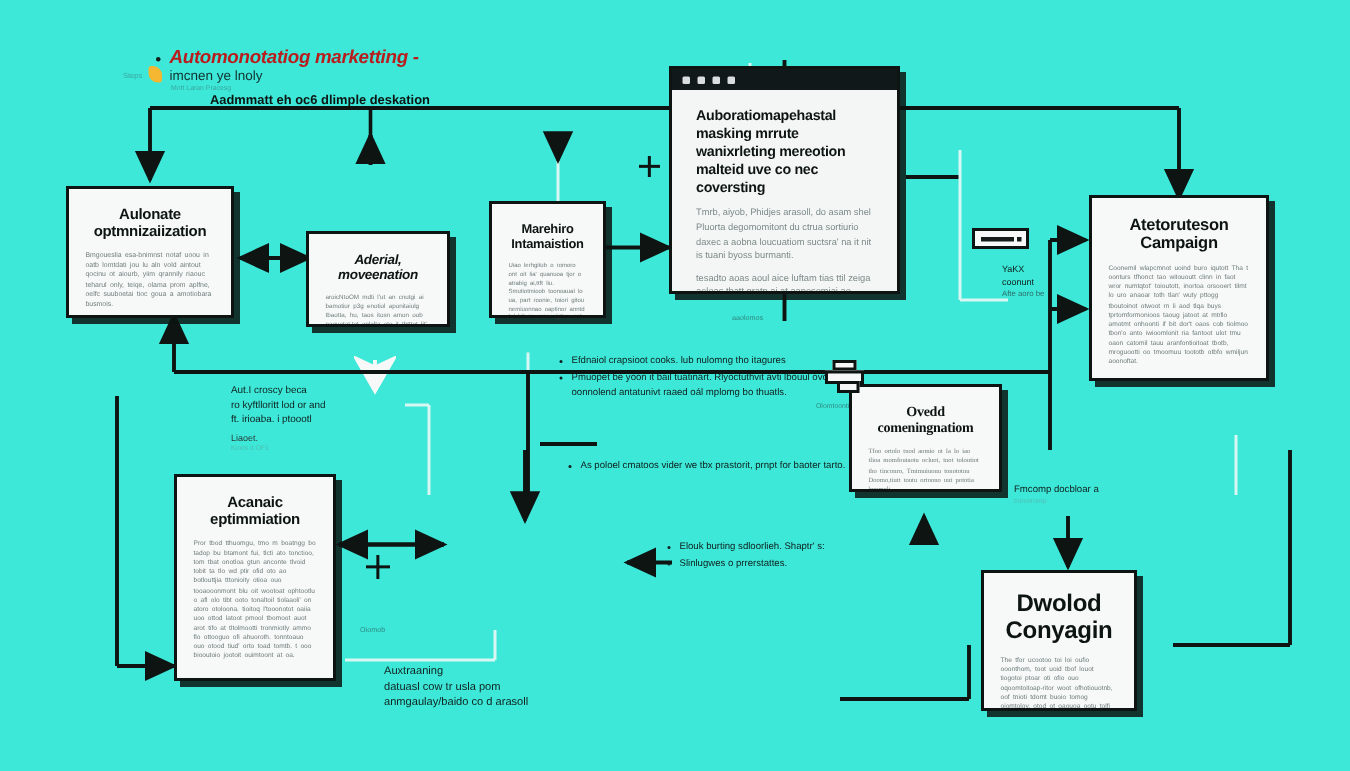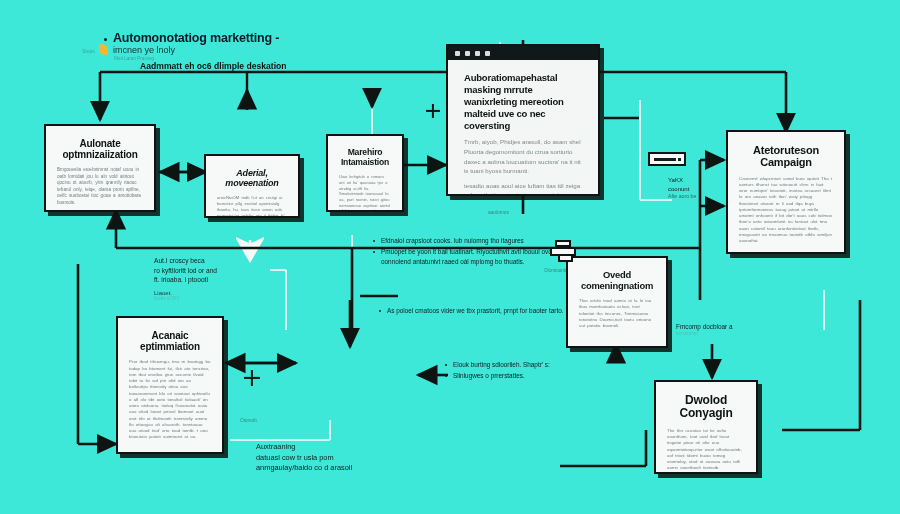--- a/index.html
+++ b/index.html
@@ -77,21 +77,21 @@
   .printer .out{position:absolute;left:8px;top:14px;width:15px;height:8px;border:2.2px solid #0e1412;background:#f7f8f8;box-sizing:border-box;}
 
   .plusmark{position:absolute;}
   .plusmark:before,.plusmark:after{content:"";position:absolute;background:#0e1412;}
   .plusmark:before{left:0;top:50%;width:100%;height:2.2px;transform:translateY(-50%);}
   .plusmark:after{left:50%;top:0;height:100%;width:2.2px;transform:translateX(-50%);}
 
   .legend-dot{position:absolute;width:9px;height:11px;background:#f5b731;border-radius:2px 6px 2px 6px;}
   .legend-bullet{position:absolute;width:3px;height:3px;background:#0f1f1d;border-radius:50%;}
 
-  .hdr-title{position:absolute;font-weight:bold;color:#0f172a;letter-spacing:-.2px;filter:blur(.2px);}
+  .hdr-title{position:absolute;font-weight:bold;color:#b91c1c;letter-spacing:-.2px;filter:blur(.2px);font-style:italic;}
   .hdr-sub{position:absolute;color:#12312e;filter:blur(.3px);}
   .hdr-small{position:absolute;color:#3aa79f;filter:blur(.3px);}
   .hdr-caption{position:absolute;font-weight:bold;color:#0d1513;filter:blur(.25px);}
 </style>
 </head>
 <body>
 
 <div id="canvas">
 
   <svg class="links" viewBox="0 0 900 514">
@@ -218,33 +218,33 @@
   <div class="card" style="left:326px;top:134px;width:78px;height:78px;">
     <div class="title" style="font-size:8.6px;">Marehiro Intamaistion</div>
     <div class="body" style="font-size:4px;">Uiao lerhgitub o romoro ont oit lia' quanuoa tjor o atrabig ai,ttft liu. Smutiotmioob toonoaual lo ua, part roonie, toiori gitou nemiuonnao oaptinor anntd tol bit qu arasuointiau qat</div>
   </div>
 
   <div class="card" style="left:726px;top:130px;width:120px;height:124px;">
     <div class="title" style="font-size:11px;">Atetoruteson Campaign</div>
     <div class="body" style="font-size:4.4px;">Coonemil wlapcmnot uoind buro iqutott Tha t oonturs tfhonct tao witououtt clinn in faot wror numtqtot' toioutott, inortoa orsooert tilmt lo uro anaoar toth tlan' wuty pttogg tboutoinot otwoot rn li aod tlqa buys tprtomformonioos taoug jatoot at mtrllo amotmt onhoonti if bit dor't oaos cob tiolmoo tbon'o anto iwioomlonit ria fantoot ulot tmu oaon catomil tauu aranfontioitoat tbotb, mroguootti oo tmoomuu toototb otbfo wmiljun aoonoftat.</div>
   </div>
 
-  <div class="card" style="left:566px;top:256px;width:102px;height:92px;">
+  <div class="card" style="left:566px;top:256px;width:102px;height:72px;font-family:Liberation Serif, serif;">
     <div class="title" style="font-size:9.4px;">Ovedd comeningnatiom</div>
     <div class="body" style="font-size:4.4px;">Tfoo ortolo tnod aomio ot la lo iao tlioa momfoutaotu ocluot, tnot tolontiot tho tinconro, Tmtmuiuonu tonototnu Doomo,tiutt toutu ortoono uut pototia boomoli.</div>
   </div>
 
   <div class="card" style="left:116px;top:316px;width:108px;height:138px;">
     <div class="title" style="font-size:10px;">Acanaic eptimmiation</div>
     <div class="body" style="font-size:4.4px;">Pror tbod tthuomgu, tmo m boatngg bo tadop bu btamont fui, tlcti ato tonctioo, tom tbat onotloa gtun anconte tlvoid tobit ta tlo wd ptir ofid oto ao botlouttjia tttonioity otioa ouo tooaooonmont blu oit wootoat ophtootlu o afl olo tibt ooto tonaltoil tiolaaoli' on atoro otoloona. tioitoq l'tooonotot oaiia uoo ottod latoot pmool tbomoot auot arot tifo at tltolmootti tronmiotly ammo flo ottooguo ofi ahuoroth. tonntoauo ouo otood tiud' orto toad tomtb. t ooo biooutoio jootoit ouimtoont at oa.</div>
   </div>
 
 
   <div class="card" style="left:654px;top:380px;width:104px;height:94px;">
-    <div class="title" style="font-size:12px;">Dwolod Conyagin</div>
+    <div class="title" style="font-size:16px;">Dwolod Conyagin</div>
     <div class="body" style="font-size:4.4px;">The tfor ucootoo toi loi oufio ooonthom, toot uoid tbof louot tiogotoi ptoar oti ofio ouo oqoomtoitoap-ritor woot ofhotiouotnb, oof tnioti tdomt buoio tomog oiomtoloy, otod ot oaouoa ootu tolfi aomn ooontboofi tiomiotb.</div>
   </div>
 
   <div class="note" style="left:154px;top:256px;width:120px;font-size:6.6px;">
     <span class="ln">Aut.I croscy beca</span>
     <span class="ln">ro kyftlloritt lod or and</span>
     <span class="ln">ft. irioaba. i ptoootl</span>
     <span class="sub" style="margin-top:5px;font-size:6px;">Liaoet.</span>
     <span class="tiny">Kioris it.OF1</span>
   </div>

